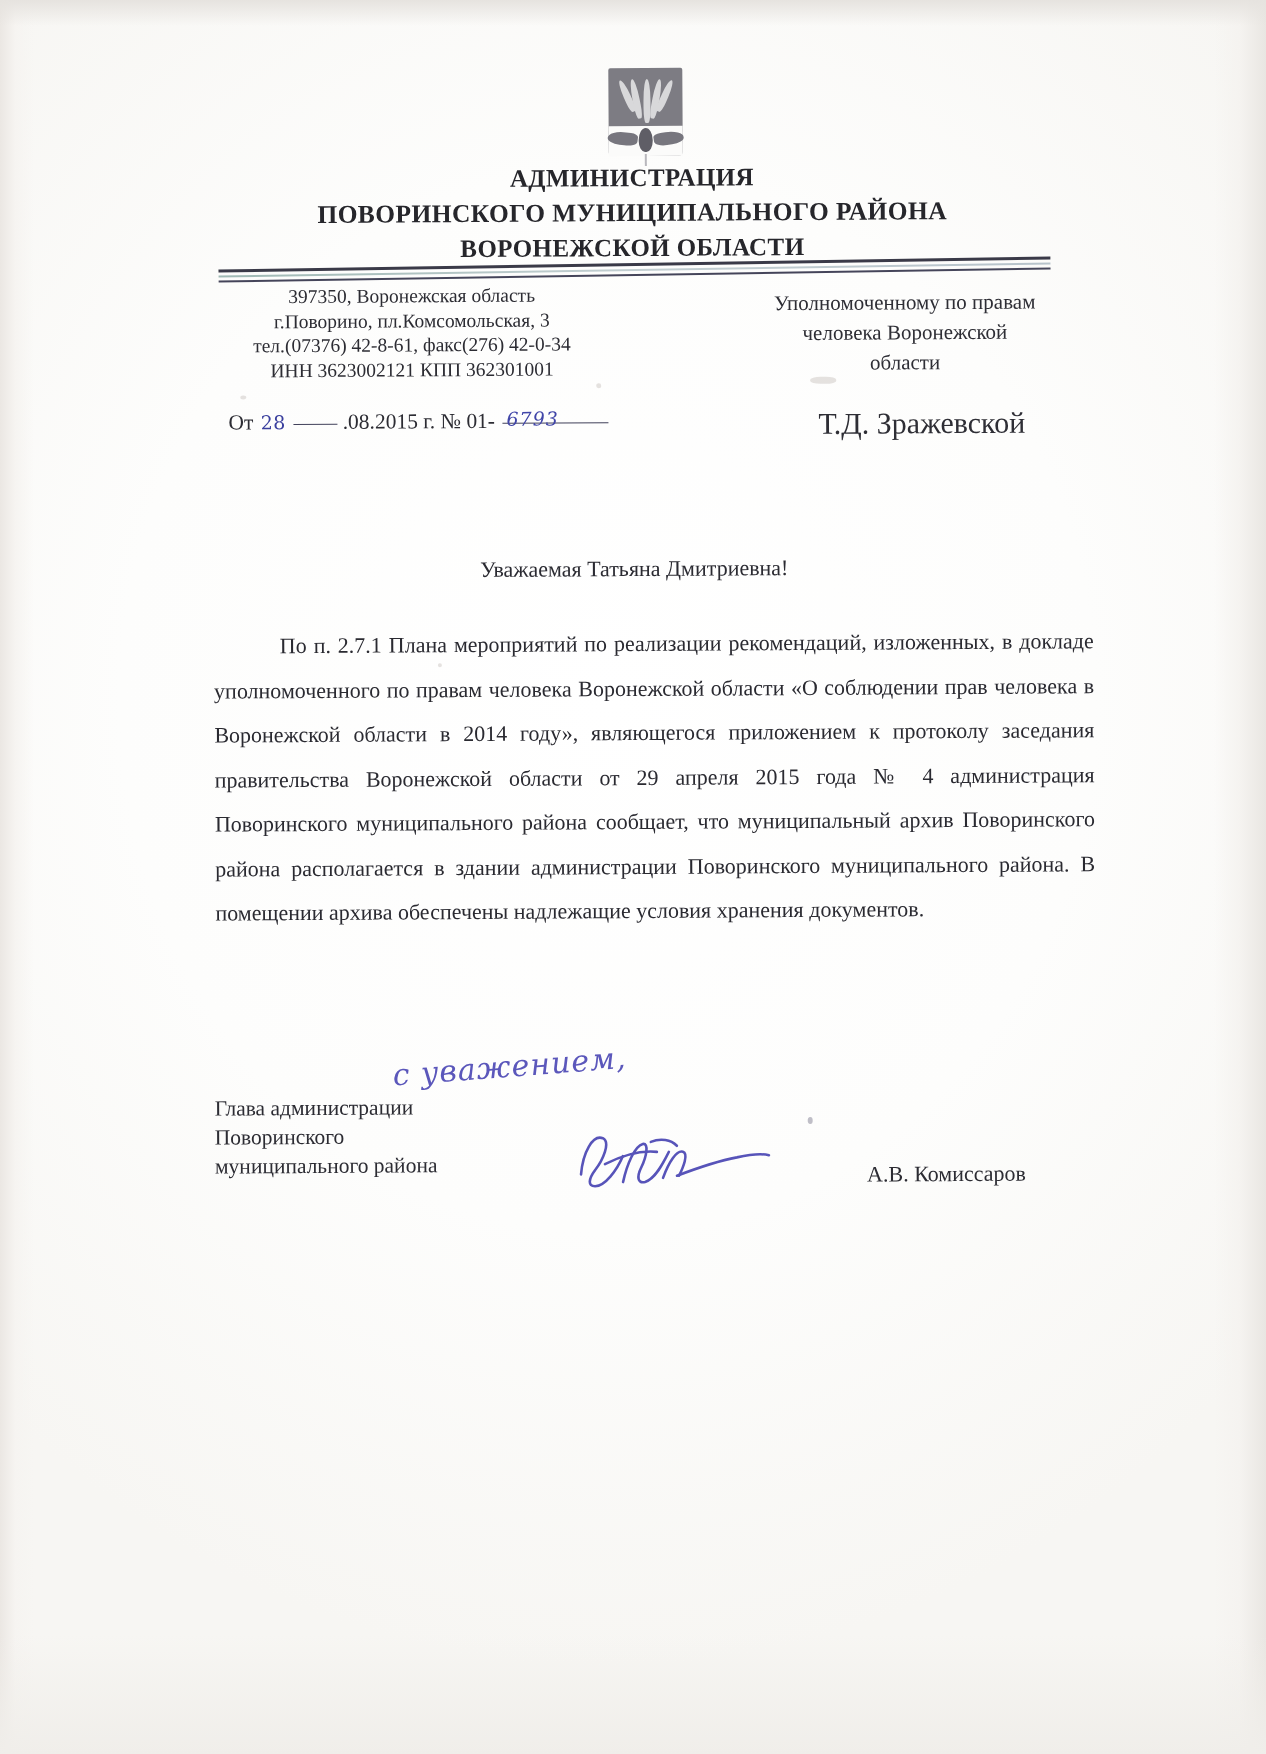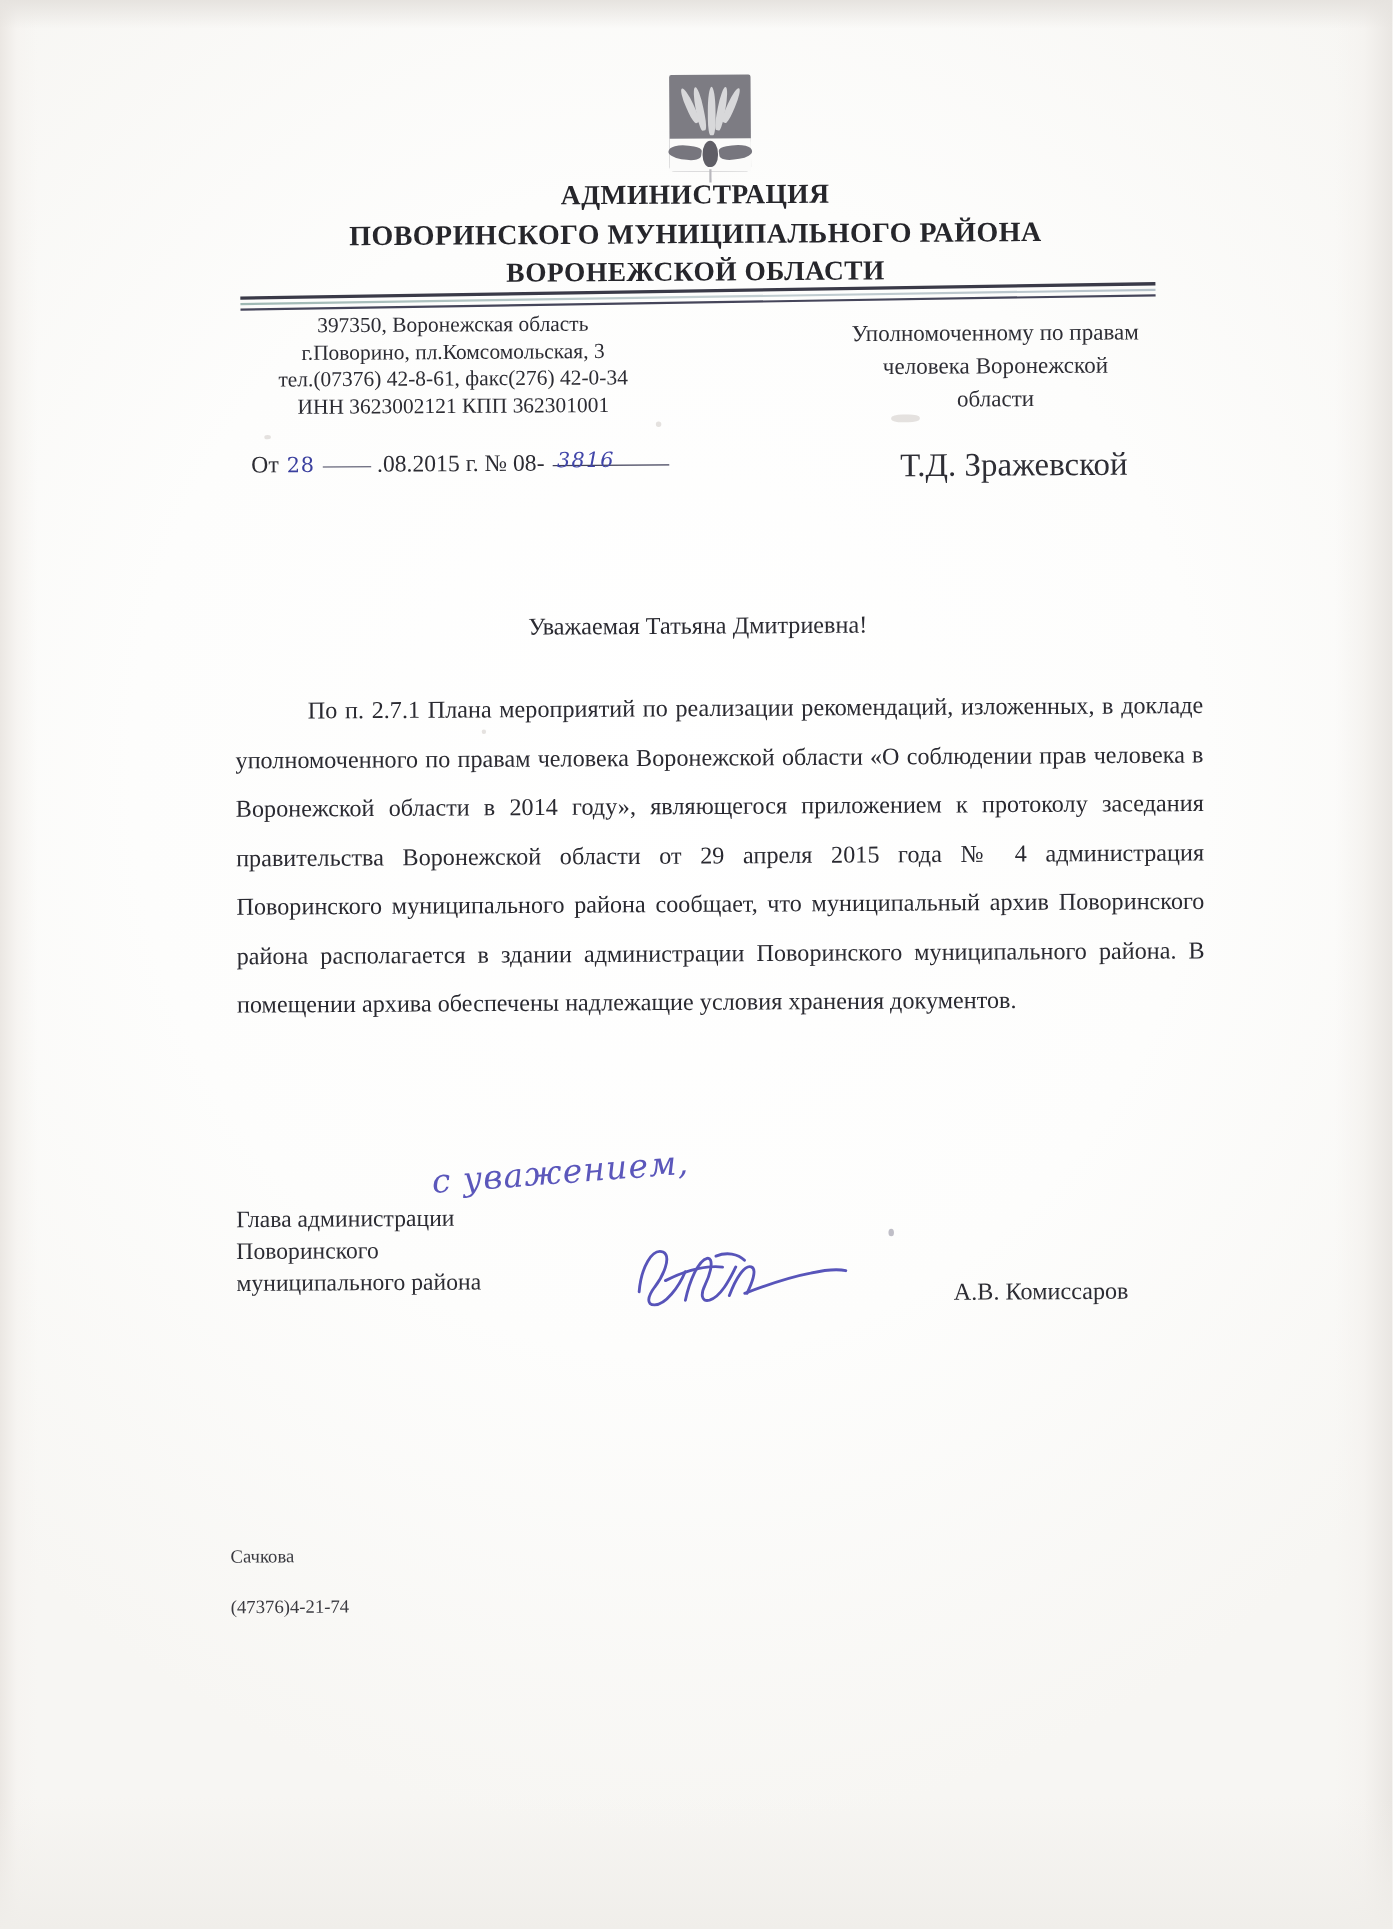--- a/index.html
+++ b/index.html
@@ -326,23 +326,23 @@
       <div>человека Воронежской</div>
       <div>области</div>
     </div>
 
     <div id="recipient-name">Т.Д. Зражевской</div>
 
     <div id="docline">
       <span>От</span>
       <span class="hand">28</span>
       <span class="rule-short"></span>
-      <span>.08.2015 г. № 08-</span>
+      <span>.08.2015 г. № 01-</span>
       <span class="rule-long"></span>
-      <span class="hand-num">3816</span>
+      <span class="hand-num">6793</span>
     </div>
 
     <div id="salutation">Уважаемая Татьяна Дмитриевна!</div>
 
     <div id="body-text">По п. 2.7.1 Плана мероприятий по реализации рекомендаций, изложенных, в докладе уполномоченного по правам человека Воронежской области «О соблюдении прав человека в Воронежской области в 2014 году», являющегося приложением к протоколу заседания правительства Воронежской области от 29 апреля 2015 года № 4 администрация Поворинского муниципального района сообщает, что муниципальный архив Поворинского района располагается в здании администрации Поворинского муниципального района. В помещении архива обеспечены надлежащие условия хранения документов.</div>
 
     <div id="hand-greet">с уважением,</div>
 
     <div id="autograph">
       <svg viewBox="0 0 240 90" xmlns="http://www.w3.org/2000/svg">
@@ -355,24 +355,20 @@
           <path d="M86,30 C96,26 106,28 112,34"></path>
         </g>
       </svg>
     </div>
 
     <div id="sign-block">Глава администрации
 Поворинского
 муниципального района</div>
     <div id="signer-name">А.В. Комиссаров</div>
 
-    <div id="footer">
-      <div>Сачкова</div>
-      <div>(47376)4-21-74</div>
-    </div>
 
     <span class="speck" style="left:240px;  top:393px; width:6px;  height:4px;"></span>
     <span class="speck" style="left:810px;  top:378px; width:26px; height:7px; border-radius:40%;"></span>
     <span class="speck" style="left:596px;  top:383px; width:5px;  height:5px;"></span>
     <span class="speck" style="left:803px;  top:1118px; width:5px; height:7px; background:#8d8a9a;"></span>
     <span class="speck" style="left:436px;  top:662px; width:4px;  height:4px;"></span>
   </div>
 
   <div id="scan-edge-left"></div>
   <div id="scan-edge-right"></div>

